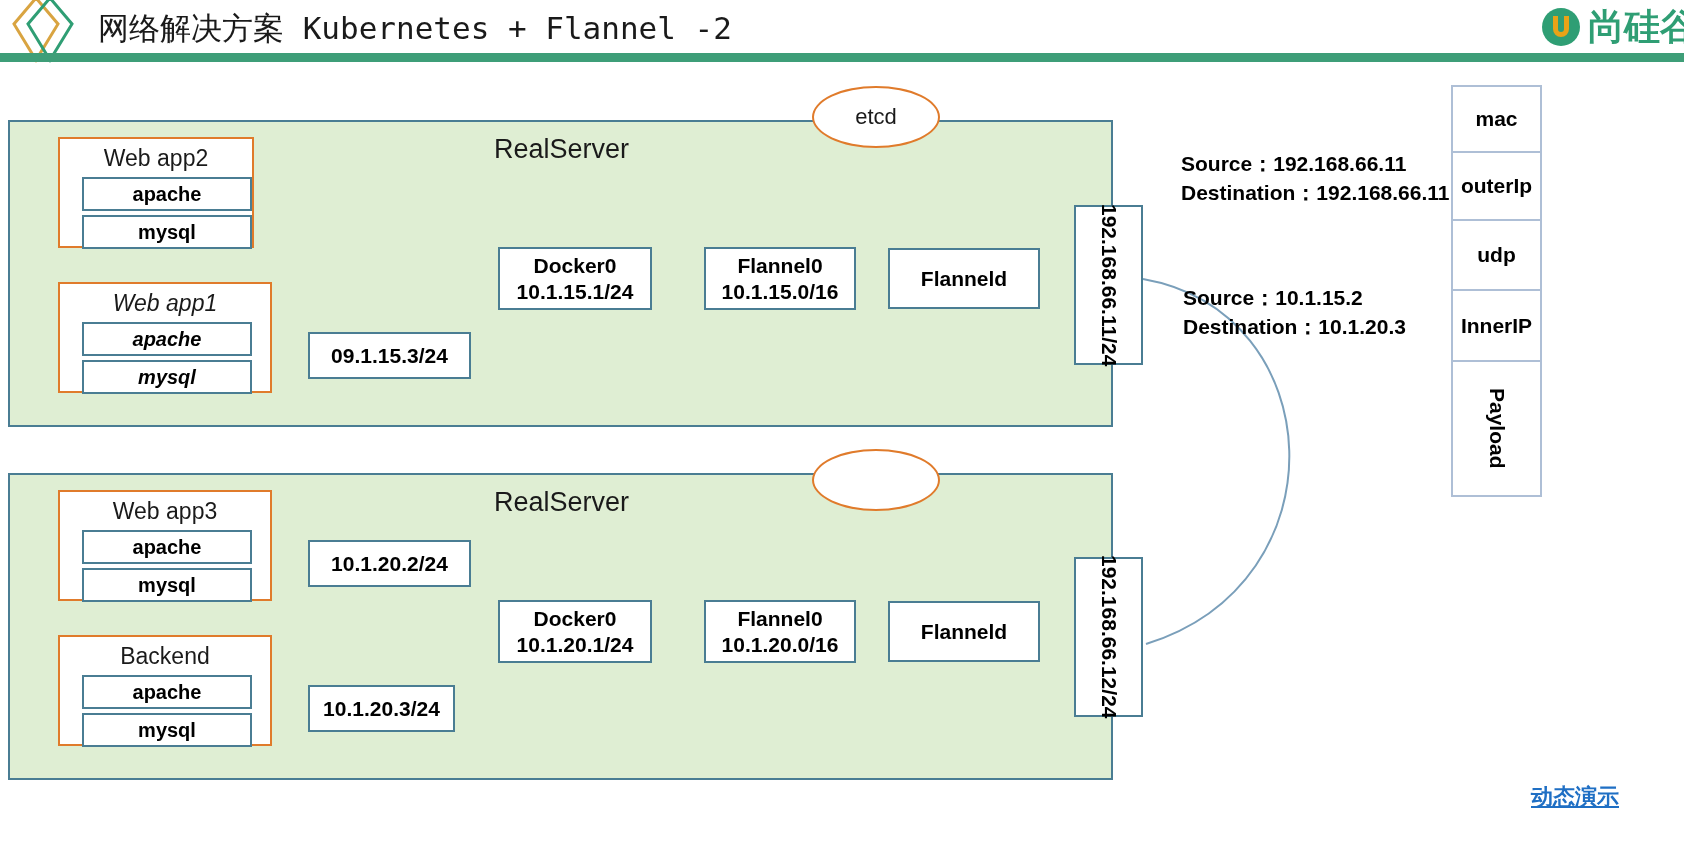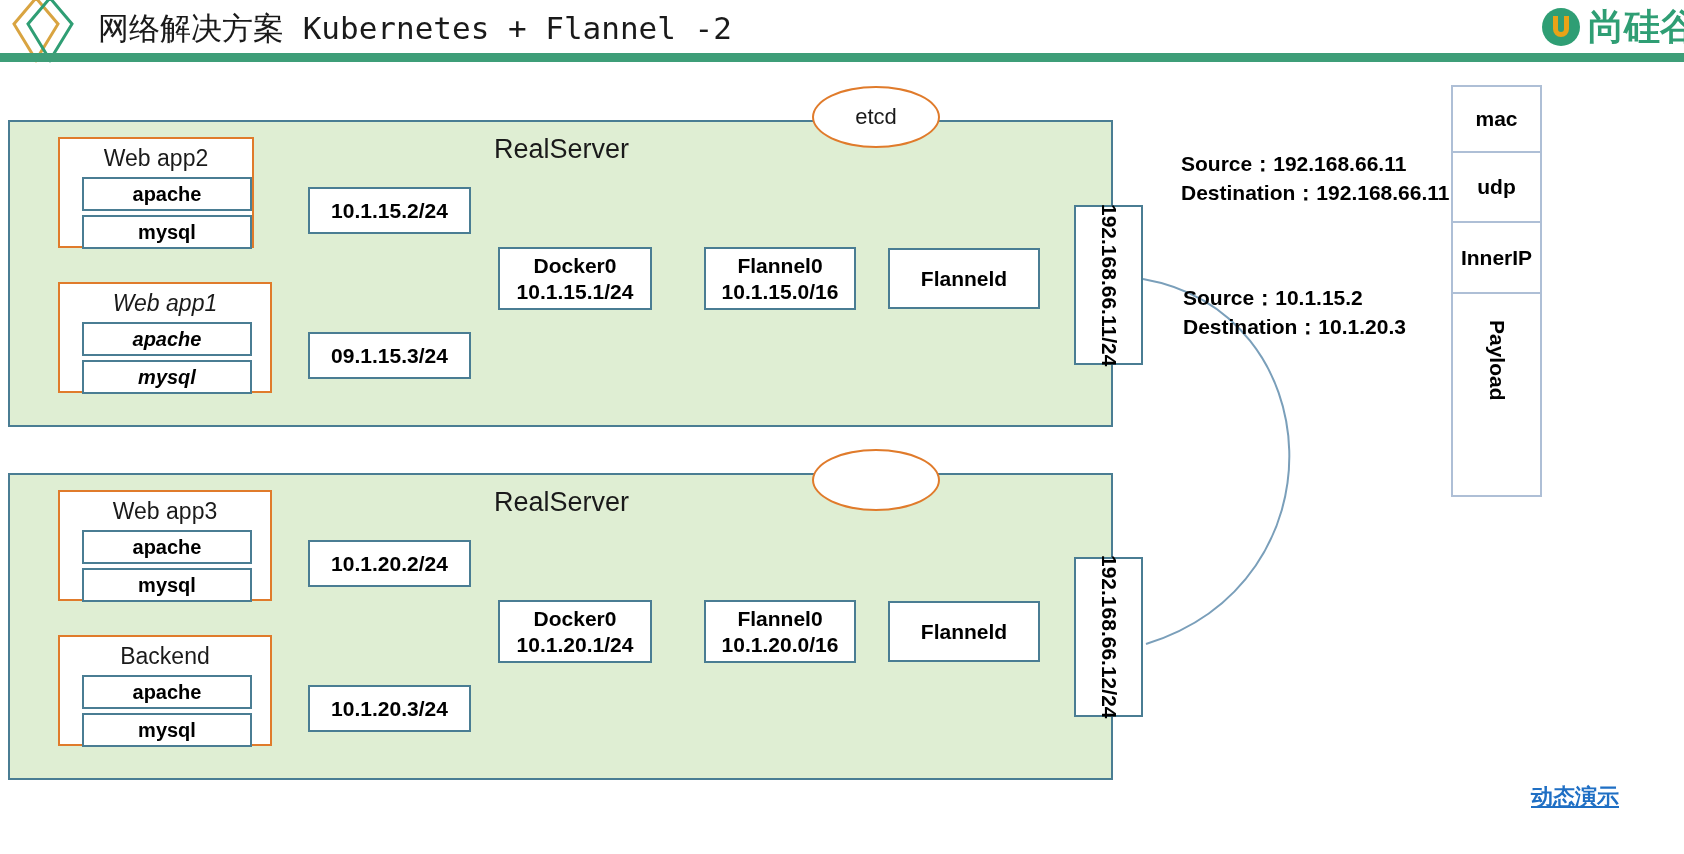--- a/index.html
+++ b/index.html
@@ -275,21 +275,20 @@
   </svg>
 
   <div class="server-panel" style="left:8px; top:58px; width:1105px; height:307px;"></div>
   <div class="server-label" style="left:494px; top:72px;">RealServer</div>
 
   <div class="pod" style="left:58px; top:75px; width:196px; height:111px;">
     <div class="pod-title">Web app2</div>
     <div class="container-box" style="left:22px; top:38px; width:170px; height:34px;">apache</div>
     <div class="container-box" style="left:22px; top:76px; width:170px; height:34px;">mysql</div>
   </div>
-  <div class="ipbox" style="left:308px; top:125px; width:163px; height:47px;">10.1.15.2/24</div>
 
   <div class="pod" style="left:58px; top:220px; width:214px; height:111px;font-style:italic;">
     <div class="pod-title">Web app1</div>
     <div class="container-box" style="left:22px; top:38px; width:170px; height:34px;">apache</div>
     <div class="container-box" style="left:22px; top:76px; width:170px; height:34px;">mysql</div>
   </div>
   <div class="ipbox" style="left:308px; top:270px; width:163px; height:47px;">09.1.15.3/24</div>
 
   <div class="netnode" style="left:498px; top:185px; width:154px; height:63px;">
     <div>Docker0</div>
@@ -325,21 +324,21 @@
     <div class="container-box" style="left:22px; top:38px; width:170px; height:34px;">apache</div>
     <div class="container-box" style="left:22px; top:76px; width:170px; height:34px;">mysql</div>
   </div>
   <div class="ipbox" style="left:308px; top:478px; width:163px; height:47px;">10.1.20.2/24</div>
 
   <div class="pod" style="left:58px; top:573px; width:214px; height:111px;">
     <div class="pod-title">Backend</div>
     <div class="container-box" style="left:22px; top:38px; width:170px; height:34px;">apache</div>
     <div class="container-box" style="left:22px; top:76px; width:170px; height:34px;">mysql</div>
   </div>
-  <div class="ipbox" style="left:308px; top:623px; width:163px; height:47px;">10.1.20.3/24</div>
+  <div class="ipbox" style="left:308px; top:623px; width:147px; height:47px;">10.1.20.3/24</div>
 
   <div class="netnode" style="left:498px; top:538px; width:154px; height:63px;">
     <div>Docker0</div>
     <div>10.1.20.1/24</div>
   </div>
   <div class="netnode" style="left:704px; top:538px; width:152px; height:63px;">
     <div>Flannel0</div>
     <div>10.1.20.0/16</div>
   </div>
   <div class="netnode" style="left:888px; top:539px; width:152px; height:61px;">Flanneld</div>
@@ -347,20 +346,23 @@
   <div class="etcd" style="left:812px; top:387px; width:128px; height:62px;"></div>
 
   <div class="vert-ip" style="left:1074px; top:495px; width:69px; height:160px;">
     <span>192.168.66.12/24</span>
   </div>
 
   <div id="packet-stack" style="left:1451px; top:23px; width:91px; height:412px;">
     <div class="packet-row" style="height:66px;">
       <span>mac</span>
     </div>
+    <div class="packet-row" style="height:68px;">
+      <span>outerIp</span>
+    </div>
     <div class="packet-row" style="height:70px;">
       <span>udp</span>
     </div>
     <div class="packet-row" style="height:71px;">
       <span>InnerIP</span>
     </div>
     <div class="packet-row vertical" style="height:133px;">
       <span>Payload</span>
     </div>
   </div>

